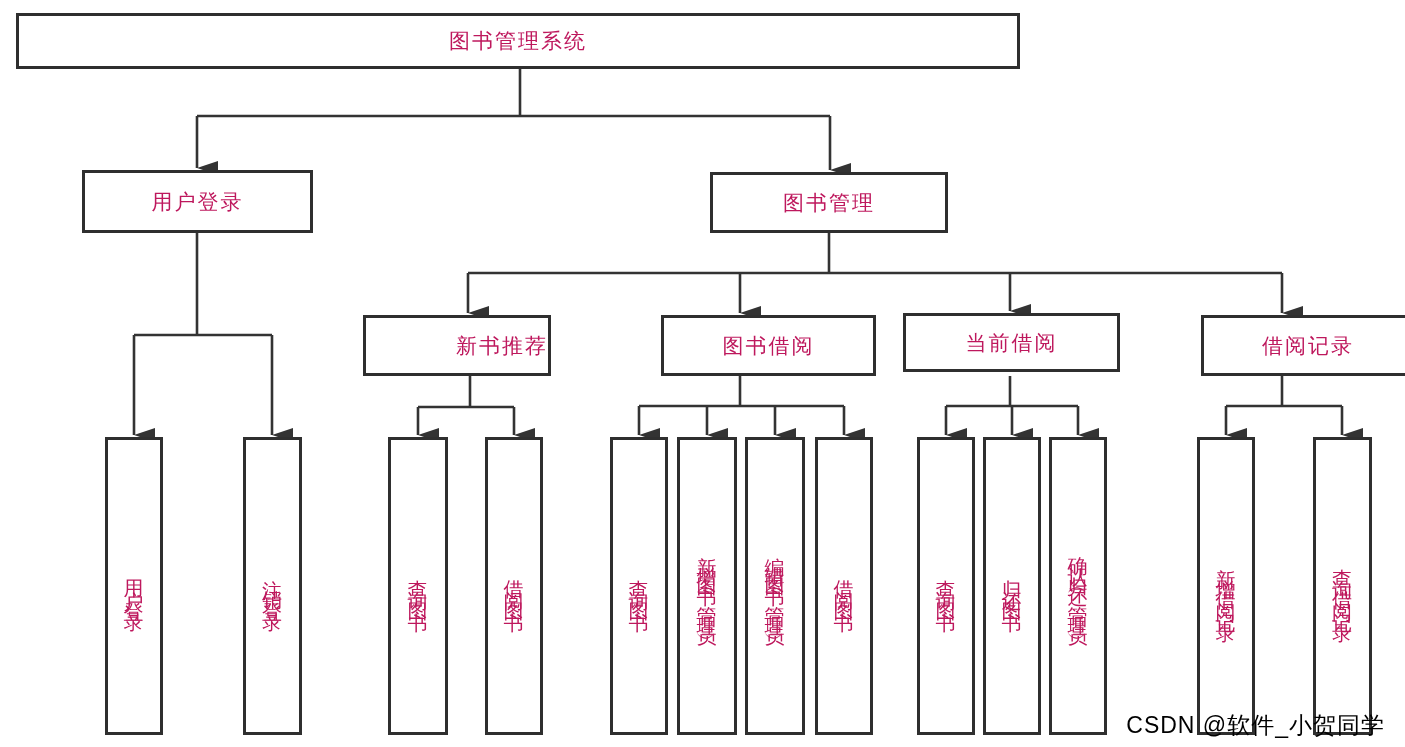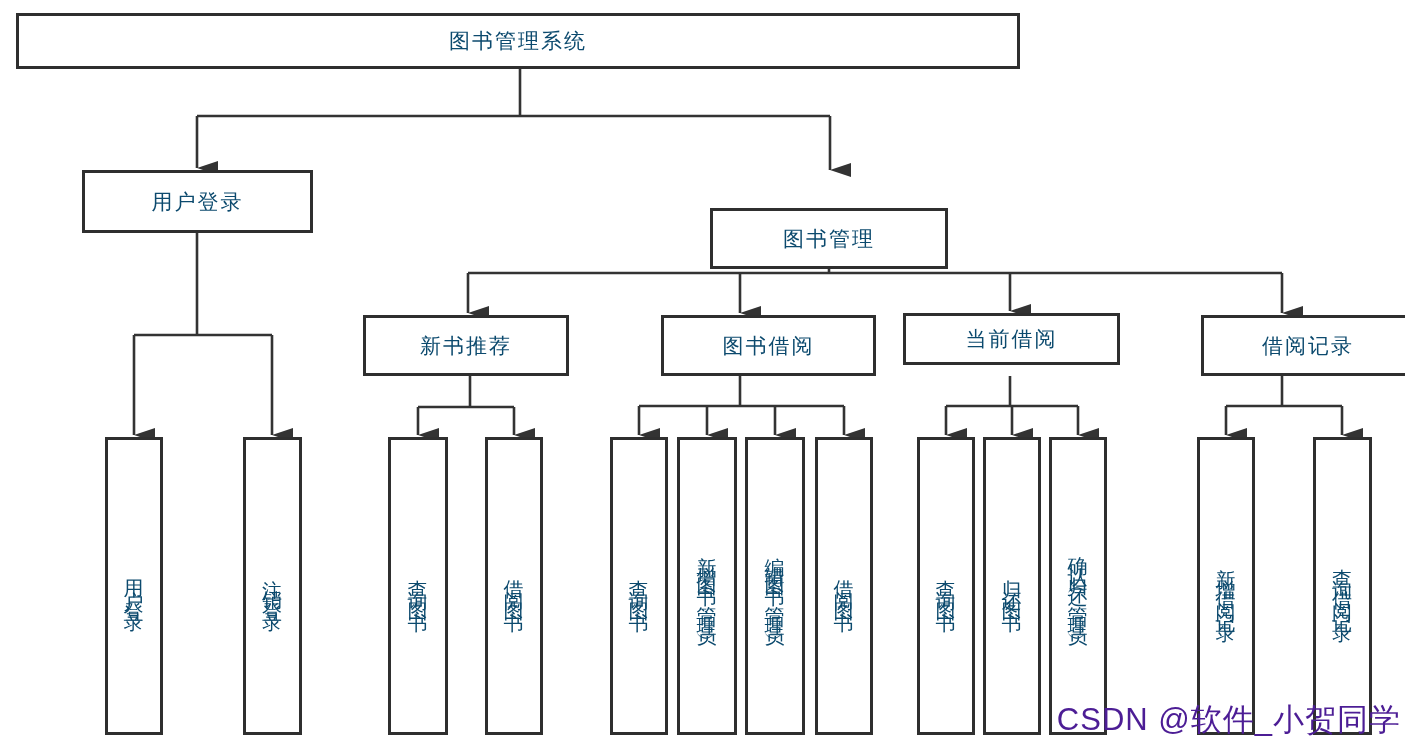--- a/index.html
+++ b/index.html
@@ -4,59 +4,59 @@
 <style>
   html,body{margin:0;padding:0;background:#ffffff;}
   body{
     font-family:"Liberation Sans","DejaVu Sans",sans-serif;
     width:1405px;height:747px;overflow:hidden;position:relative;
   }
   #canvas{position:relative;width:1405px;height:747px;background:#ffffff;}
   #connectors{position:absolute;left:0;top:0;width:1405px;height:747px;z-index:1;}
   .node{
     position:absolute;box-sizing:border-box;background:#ffffff;
-    border:3px solid #2f2f2f;color:#0c4a6e;z-index:2;
+    border:3px solid #2f2f2f;color:#be185d;z-index:2;
     display:flex;align-items:center;justify-content:center;
   }
   .h-node{font-size:21px;letter-spacing:2px;white-space:nowrap;}
   .v-node{font-size:20px;}
   .v-node .vtext{
     writing-mode:vertical-rl;text-orientation:mixed;
     letter-spacing:11px;line-height:1;white-space:nowrap;
   }
   .v-node.dense .vtext{letter-spacing:10px;}
   
   #root{left:16px;top:13px;width:1004px;height:56px;}
   
   #l2-0{left:82px;top:170px;width:231px;height:63px;}
-  #l2-1{left:710px;top:172px;width:238px;height:61px;margin-top:36px;}
+  #l2-1{left:710px;top:172px;width:238px;height:61px;}
   
-  #l3-0{left:363px;top:315px;width:206px;height:61px;}
+  #l3-0{left:363px;top:315px;width:188px;height:61px;justify-content:flex-end;}
   #l3-1{left:633px;top:315px;width:215px;height:61px;margin-left:28px;}
-  #l3-2{left:903px;top:313px;width:217px;height:52px;}
+  #l3-2{left:903px;top:313px;width:217px;height:59px;}
   #l3-3{left:1173px;top:315px;width:214px;height:61px;margin-left:28px;}
   
   .leaf{top:437px;height:298px;width:58px;}
   #leaf-0{left:105px;}
   #leaf-1{left:243px;width:59px;}
   #leaf-2{left:388px;width:60px;}
   #leaf-3{left:485px;}
   #leaf-4{left:610px;}
   #leaf-5{left:677px;width:60px;}
   #leaf-6{left:745px;width:60px;}
   #leaf-7{left:815px;}
   #leaf-8{left:917px;}
   #leaf-9{left:983px;}
   #leaf-10{left:1049px;}
   #leaf-11{left:1197px;}
   #leaf-12{left:1313px;width:59px;}
   
   #watermark{
-    position:absolute;right:4px;bottom:6px;z-index:3;
-    font-size:31px;color:#4c1d95;letter-spacing:1px;white-space:nowrap;
+    position:absolute;right:20px;bottom:6px;z-index:3;
+    font-size:23px;color:#000000;letter-spacing:1px;white-space:nowrap;
   }
 </style>
 </head>
 <body>
 
 <div id="canvas">
 
   <svg id="connectors" viewBox="0 0 1405 747" xmlns="http://www.w3.org/2000/svg">
     <defs>
       <marker id="ah" markerUnits="userSpaceOnUse" markerWidth="16" markerHeight="22" viewBox="0 0 16 22" refX="8" refY="21" orient="auto">

